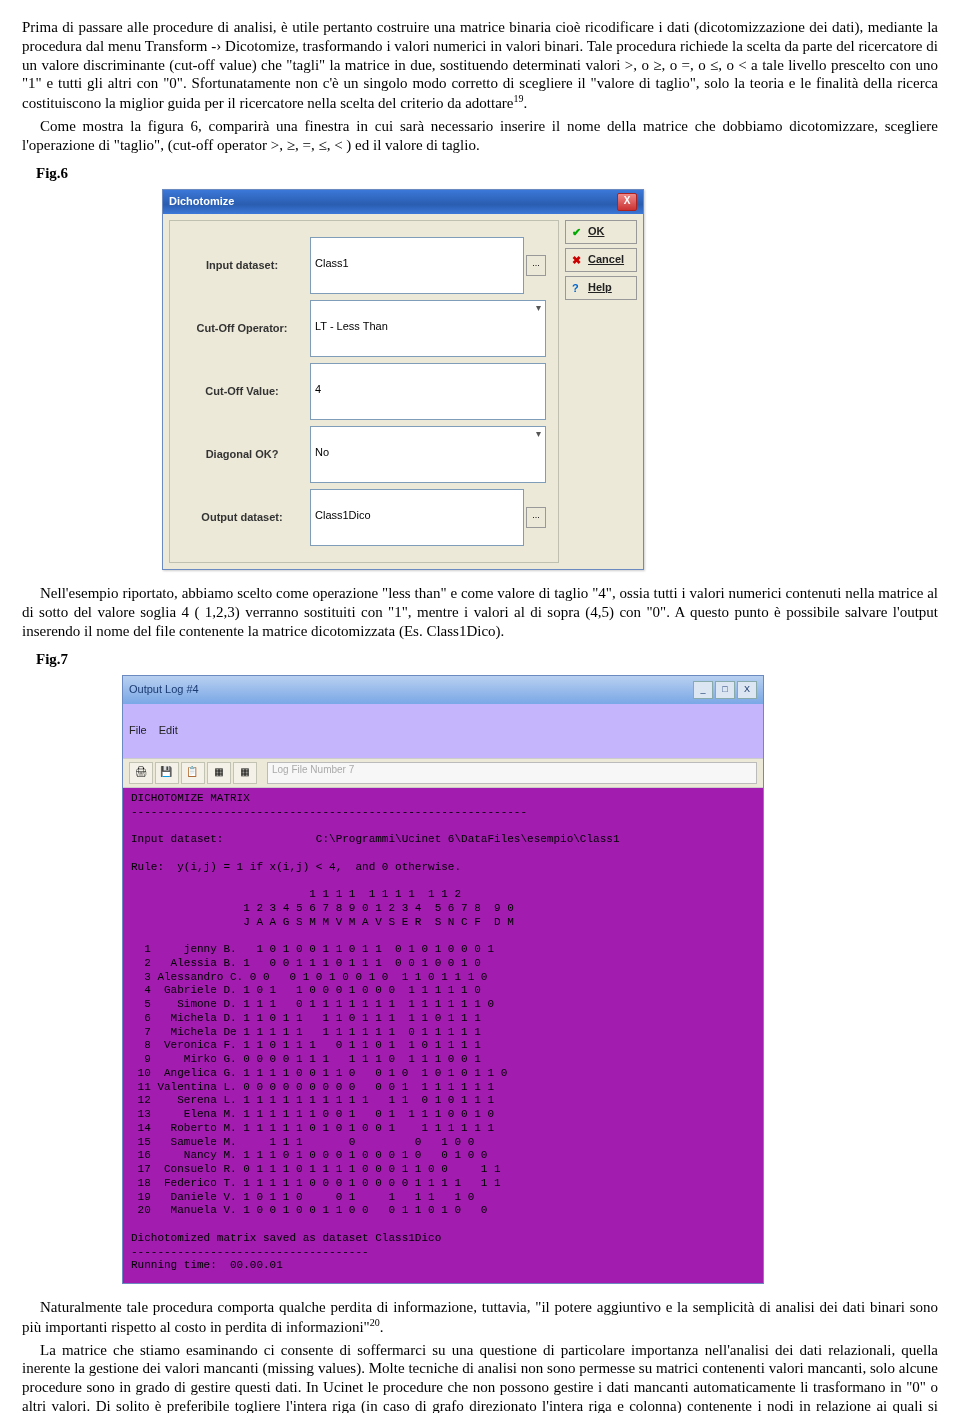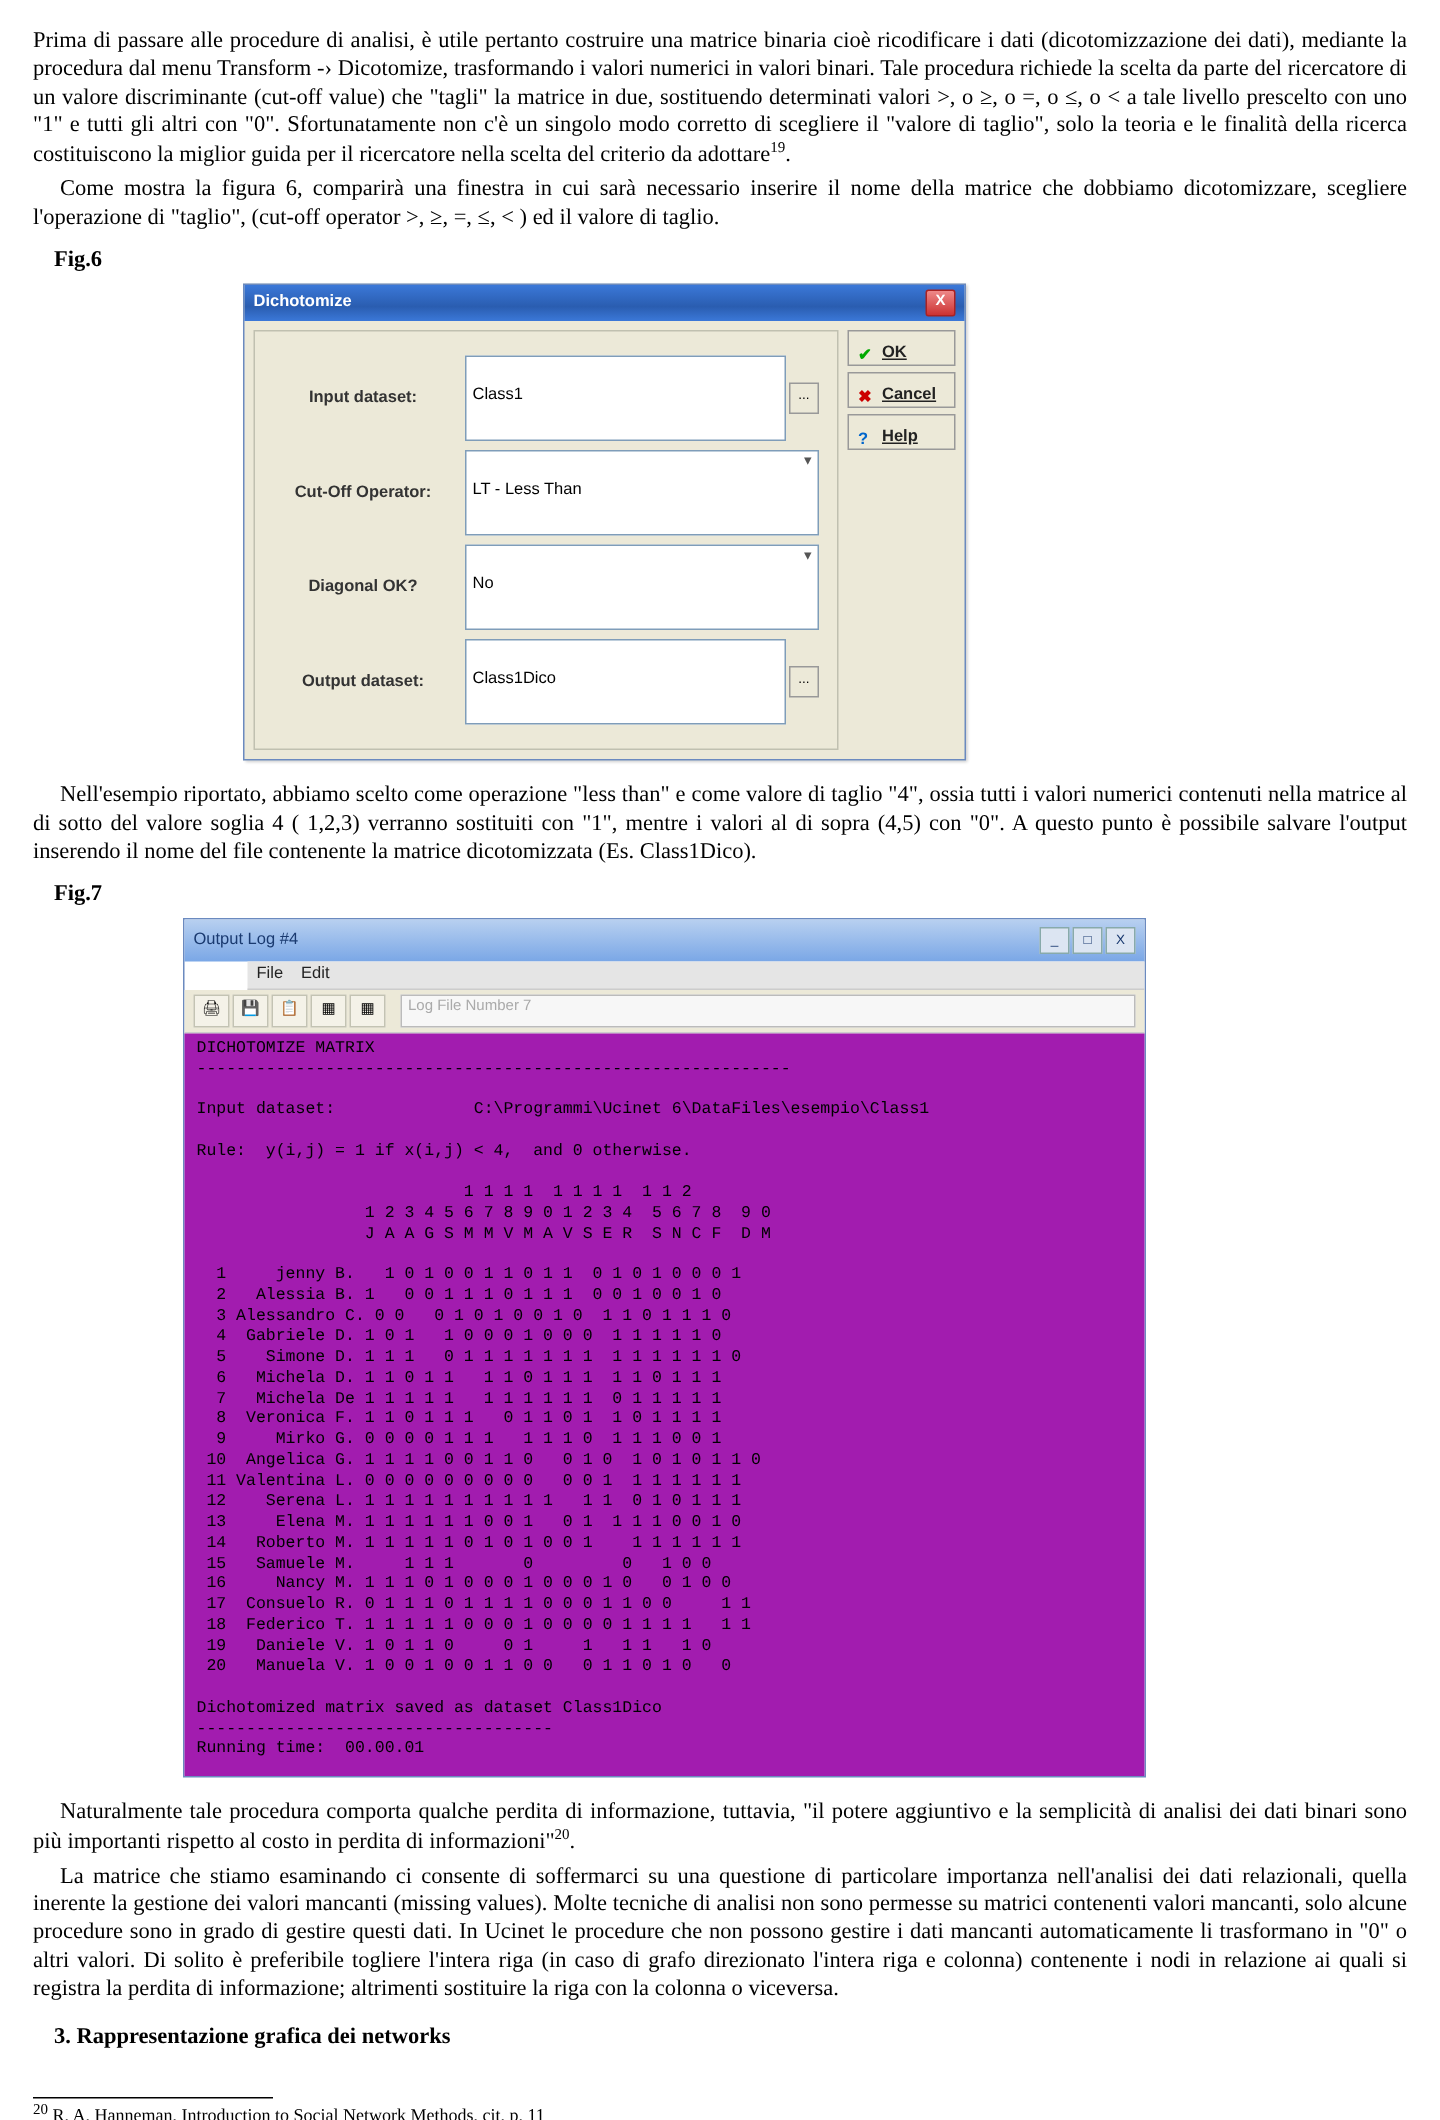--- a/index.html
+++ b/index.html
@@ -76,21 +76,21 @@
   .combo { position: relative; }
   .combo::after {
     content: "▾";
     position: absolute;
     right: 4px; top: 1px;
     color: #555;
     font-size: 10px;
   }
   .btn-col { width: 72px; padding-left: 6px; }
   .winbtn {
-    display: flex; align-items: flex-end; gap: 4px;
+    display: flex; align-items: center; gap: 4px;
     border: 1px solid #999;
     background: #ece9d8;
     height: 22px;
     margin-bottom: 4px;
     padding: 0 6px;
     font-weight: bold;
     font-size: 11px;
     color:#222;
   }
   .ico { width:12px; height:12px; display:inline-block; }
@@ -108,21 +108,21 @@
   }
   .out-title {
     height: 22px;
     background: linear-gradient(to bottom,#b8d0f0,#7aa7e6);
     color:#1a3a70;
     padding: 3px 6px;
     display:flex; justify-content: space-between; align-items:center;
   }
   .wbtns { display:flex; gap:2px;}
   .wbtn { width:18px; height:16px; border:1px solid #8aa; background:#dce5f2; font-size:9px; text-align:center; line-height:14px;}
-  .menubar { background:#e5e5e5; border-bottom:1px solid #ccc; padding:2px 6px; display:flex; gap:12px; color:#222;margin-left:42px;}
+  .menubar { background:#c4b5fd; border-bottom:1px solid #ccc; padding:20px 6px; display:flex; gap:12px; color:#222;}
   .toolbar { background:#ece9d8; border-bottom:1px solid #ccc; padding:3px 6px; display:flex; gap:2px; align-items:center;}
   .tbtn { width:22px; height:20px; border:1px solid #c3c3b3; background:#f4f2e8; font-size:10px; text-align:center; line-height:18px;}
   .tsep { width:6px;}
   .logfield { flex:1; border:1px solid #bbb; background:#f7f7f7; height:18px; color:#aaa; padding:1px 4px; font-size:10px;}
   .mono {
     font-family: "Courier New", monospace;
     font-size: 11px;
     line-height: 1.25;
     white-space: pre;
     padding: 4px 8px 10px 8px;
@@ -150,20 +150,24 @@
     <div class="dialog-body">
       <div class="form-area">
         <div class="form-row">
           <label>Input dataset:</label>
           <div class="txt">Class1</div>
           <div class="dots">...</div>
         </div>
         <div class="form-row">
           <label>Cut-Off Operator:</label>
           <div class="txt combo">LT - Less Than</div>
+        </div>
+        <div class="form-row">
+          <label>Cut-Off Value:</label>
+          <div class="txt">4</div>
         </div>
         <div class="form-row">
           <label>Diagonal OK?</label>
           <div class="txt combo">No</div>
         </div>
         <div class="form-row">
           <label>Output dataset:</label>
           <div class="txt">Class1Dico</div>
           <div class="dots">...</div>
         </div>

